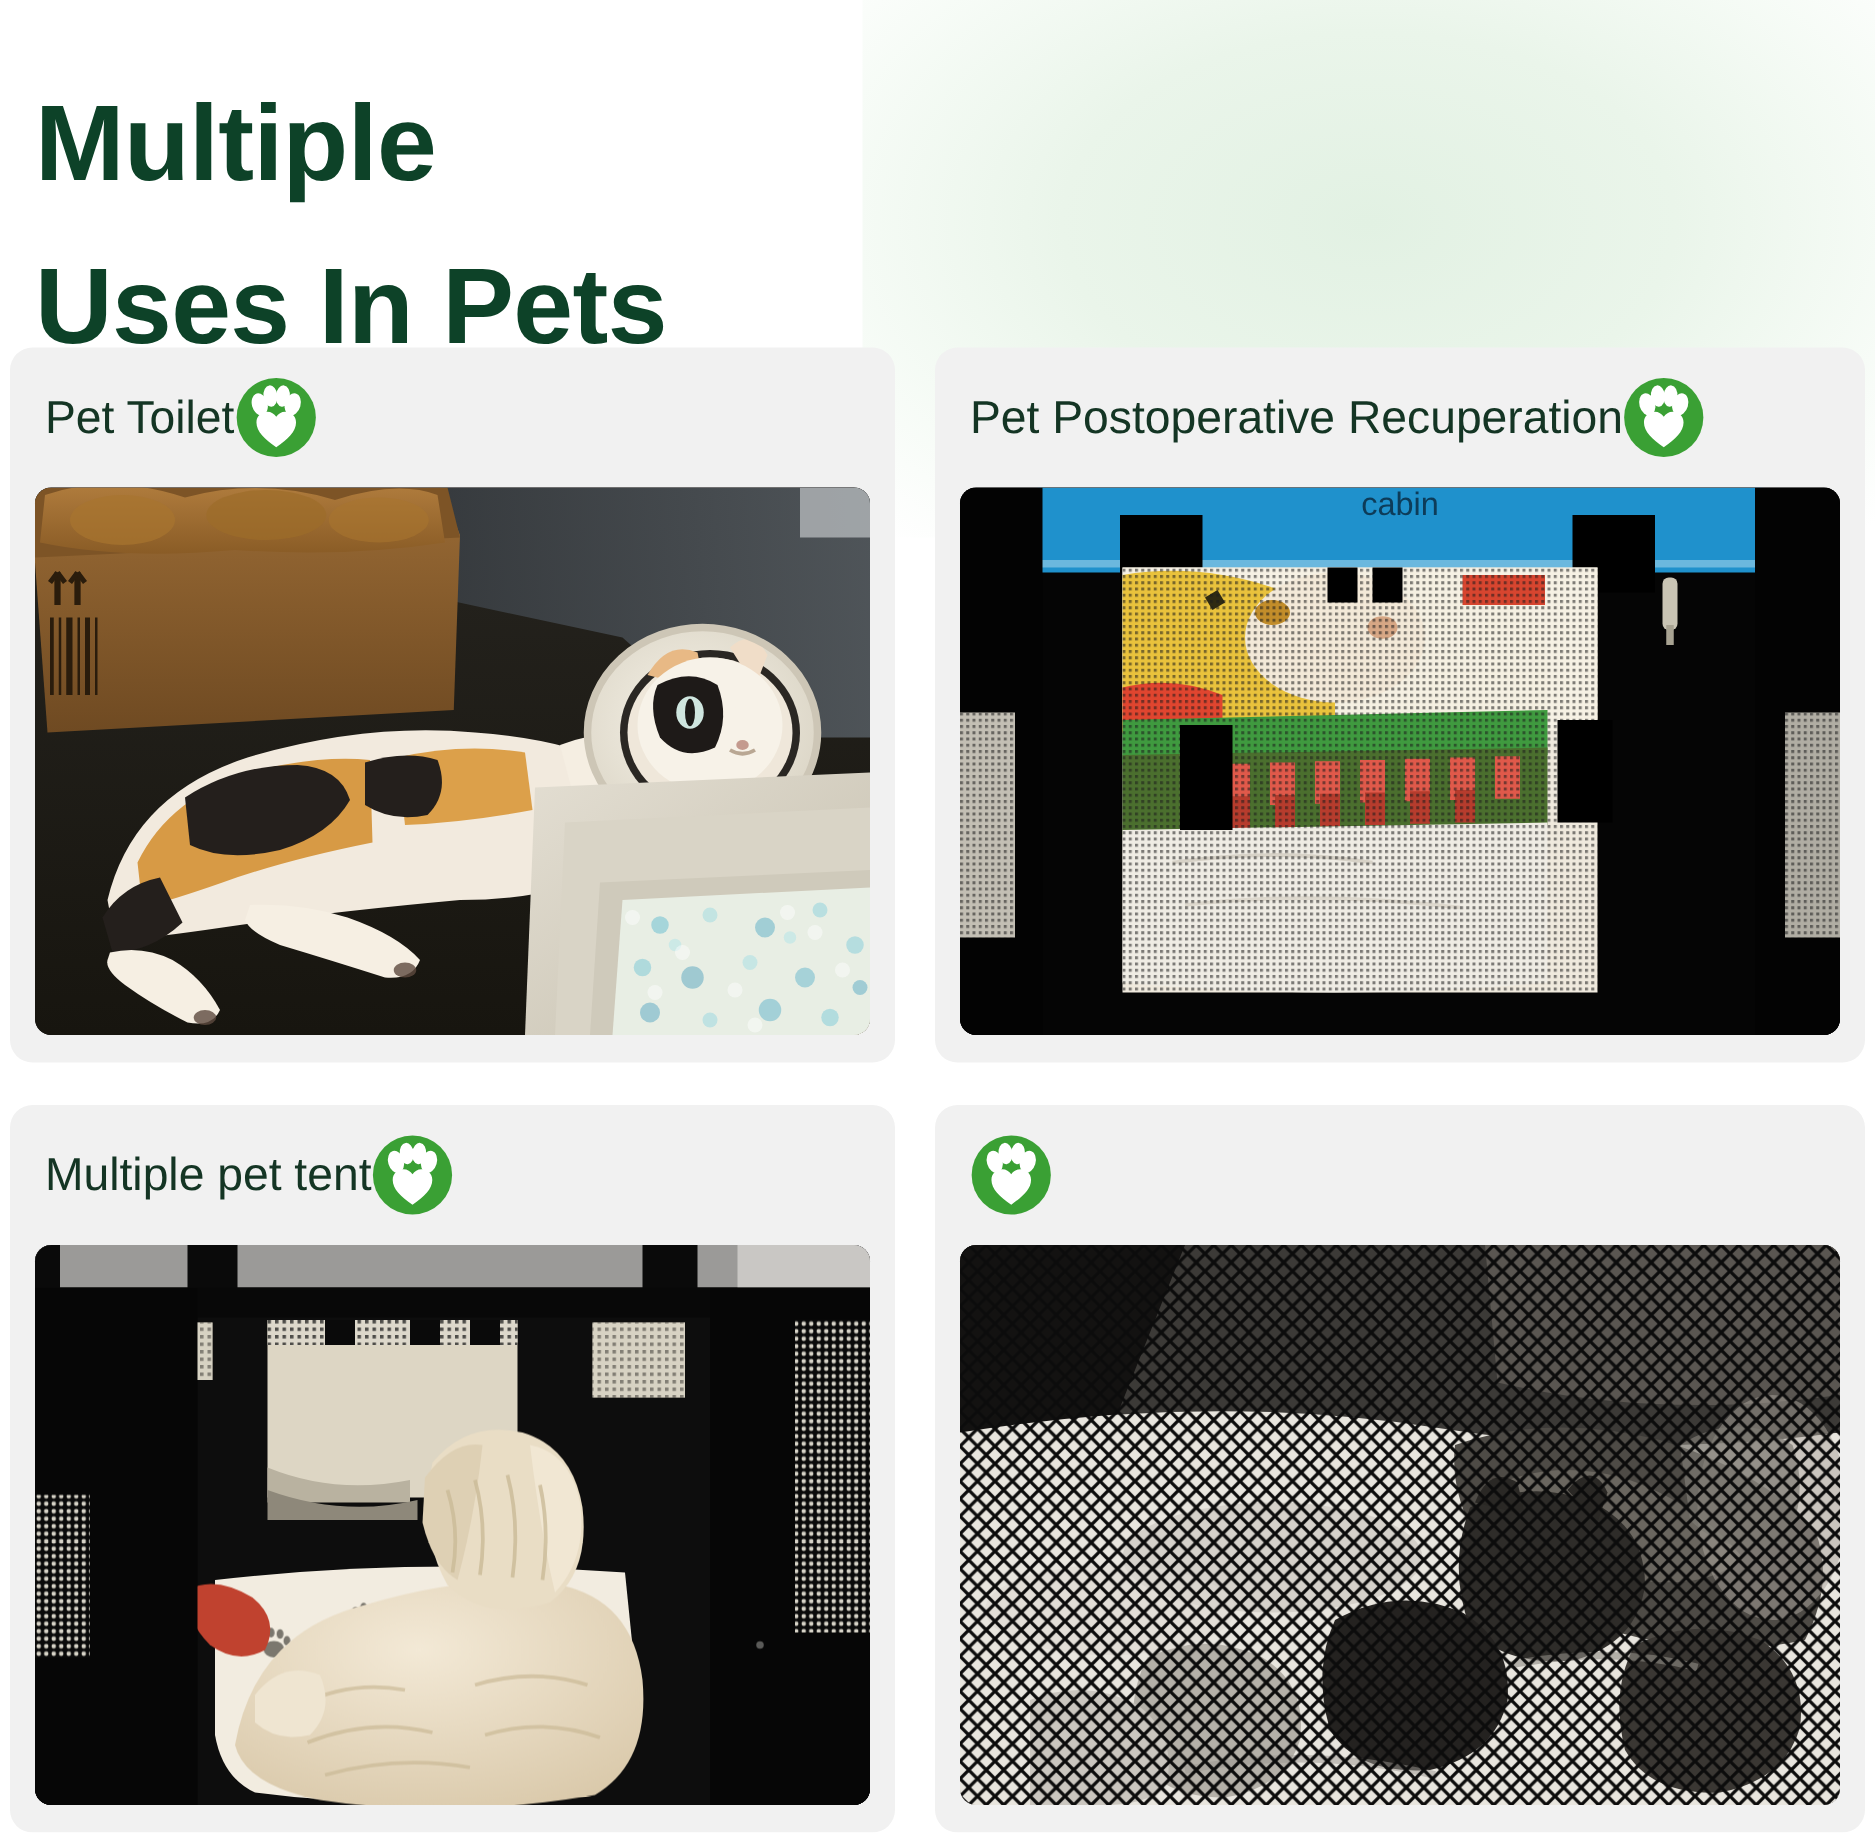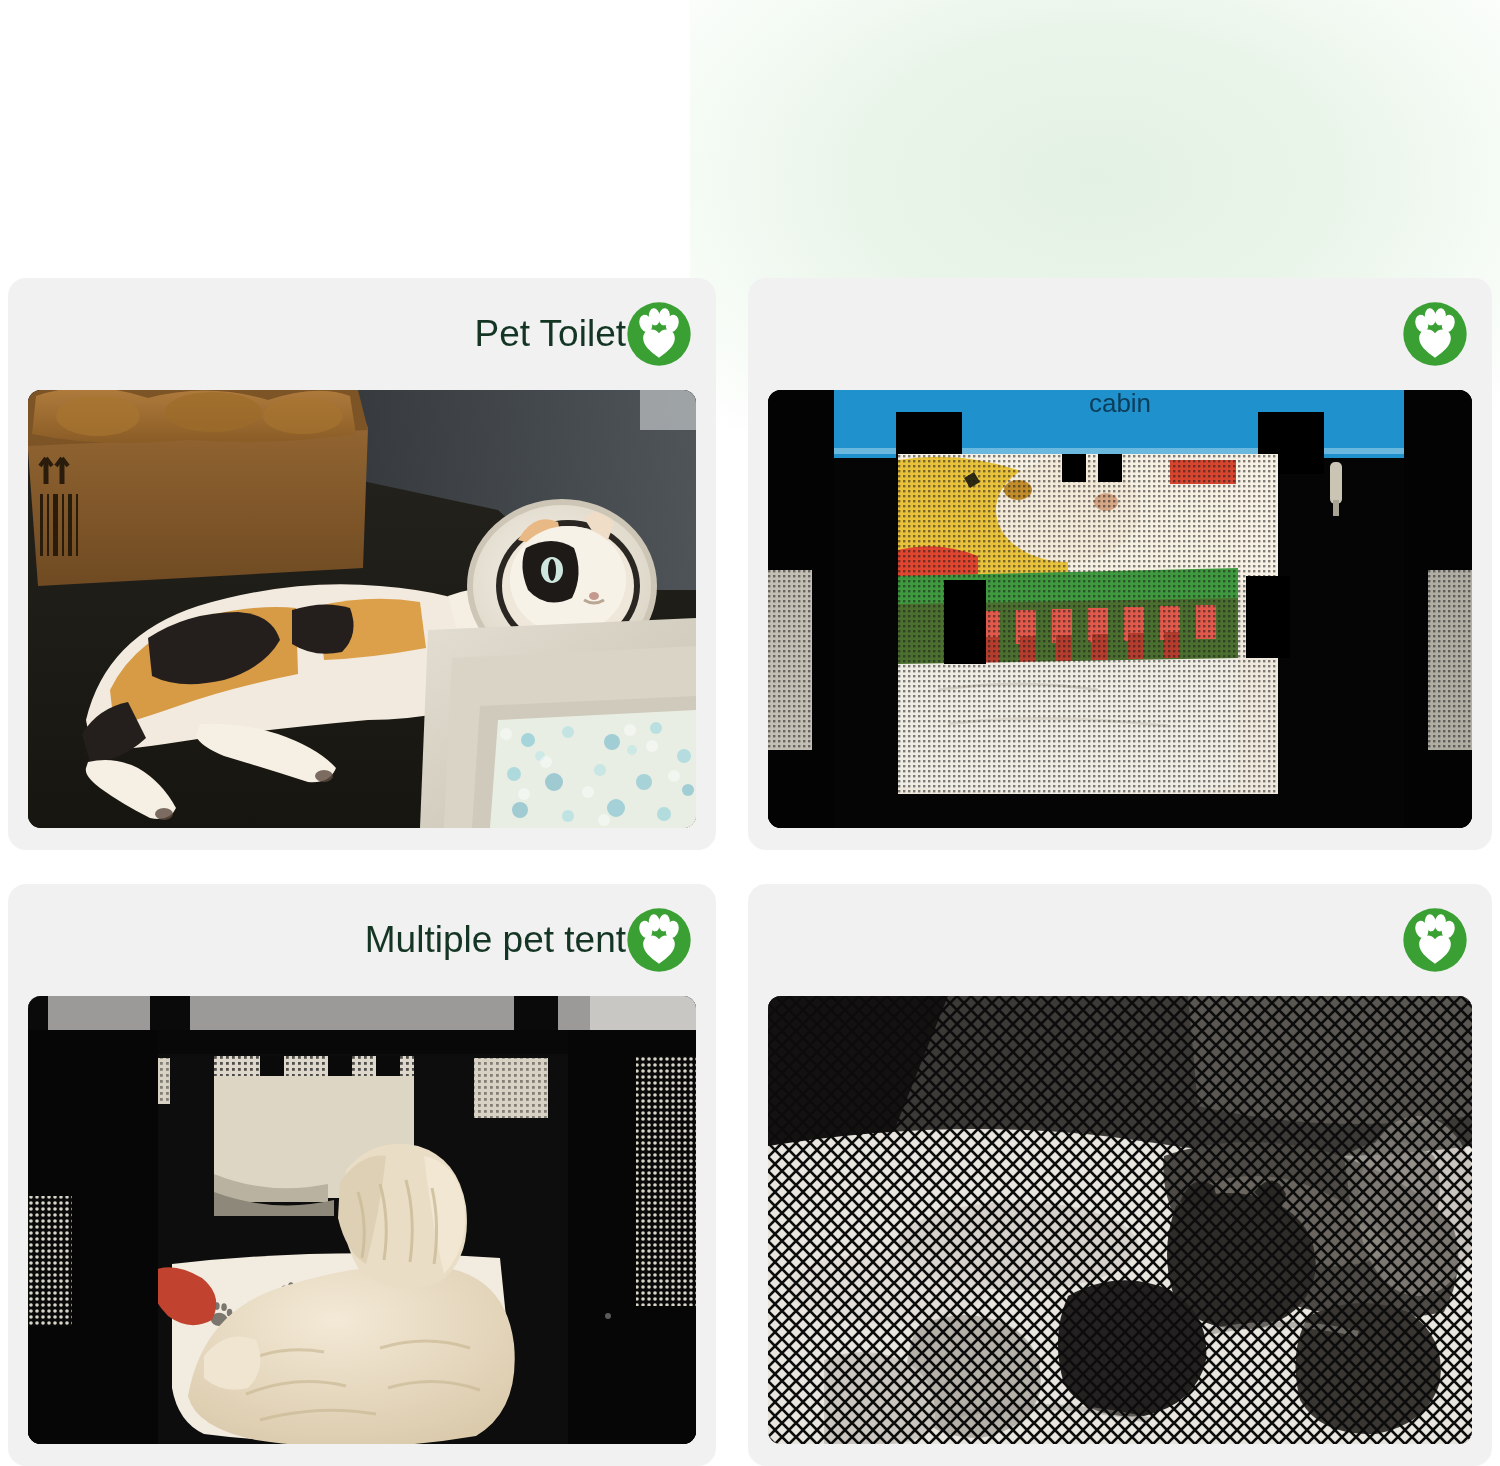--- a/index.html
+++ b/index.html
@@ -53,21 +53,21 @@
   .card-left  { left: 8px;   width: 708px; }
   .card-right { left: 748px; width: 744px; }
 
   .card-head {
     position: absolute;
     left: 0; top: 0;
     width: 100%;
     height: 112px;
     display: flex;
     align-items: center;
-    justify-content: flex-end;
+    justify-content: flex-start;
     padding: 0 24px 0 28px;
     box-sizing: border-box;
   }
   .card-title {
     font-size: 37px;
     line-height: 1.1;
     font-weight: 400;
     color: #143524;
     white-space: nowrap;
   }
@@ -96,20 +96,22 @@
   
   .noise-dot { opacity: .35; }
 </style>
 </head>
 <body>
 
 <div class="page">
 
   <div class="bg-glow"></div>
 
+  <h1 class="headline">Multiple
+Uses In Pets</h1>
 
   <div class="card card-r1 card-left">
     <div class="card-head">
       <div class="card-title">Pet Toilet</div>
       <svg class="paw-icon" viewBox="0 0 100 100">
         <circle cx="50" cy="50" r="48" fill="#3aa034"></circle>
         <ellipse cx="30" cy="34" rx="9.5" ry="13.5" fill="#ffffff" transform="rotate(-16 30 34)"></ellipse>
         <ellipse cx="70" cy="34" rx="9.5" ry="13.5" fill="#ffffff" transform="rotate(16 70 34)"></ellipse>
         <ellipse cx="43" cy="24" rx="8.5" ry="13" fill="#ffffff" transform="rotate(-6 43 24)"></ellipse>
         <ellipse cx="58" cy="24" rx="8.5" ry="13" fill="#ffffff" transform="rotate(6 58 24)"></ellipse>
@@ -233,20 +235,21 @@
             <circle cx="496" cy="404" r="6"></circle>
           <circle cx="576" cy="430" r="6"></circle>
             <circle cx="624" cy="356" r="6"></circle>
         </g>
       </svg>
     </div>
   </div>
 
   <div class="card card-r1 card-right">
     <div class="card-head">
+      <div class="card-title">Pet Postoperative Recuperation</div>
       <svg class="paw-icon" viewBox="0 0 100 100">
         <circle cx="50" cy="50" r="48" fill="#3aa034"></circle>
         <ellipse cx="30" cy="34" rx="9.5" ry="13.5" fill="#ffffff" transform="rotate(-16 30 34)"></ellipse>
         <ellipse cx="70" cy="34" rx="9.5" ry="13.5" fill="#ffffff" transform="rotate(16 70 34)"></ellipse>
         <ellipse cx="43" cy="24" rx="8.5" ry="13" fill="#ffffff" transform="rotate(-6 43 24)"></ellipse>
         <ellipse cx="58" cy="24" rx="8.5" ry="13" fill="#ffffff" transform="rotate(6 58 24)"></ellipse>
         <path d="M50 86 C36 76 26 67 26 56 C26 48 32 43 39 43 C44 43 47.5 45.5 50 49 C52.5 45.5 56 43 61 43 C68 43 74 48 74 56 C74 67 64 76 50 86 Z" fill="#ffffff"></path>
       </svg>
     </div>
     <div class="photo">

